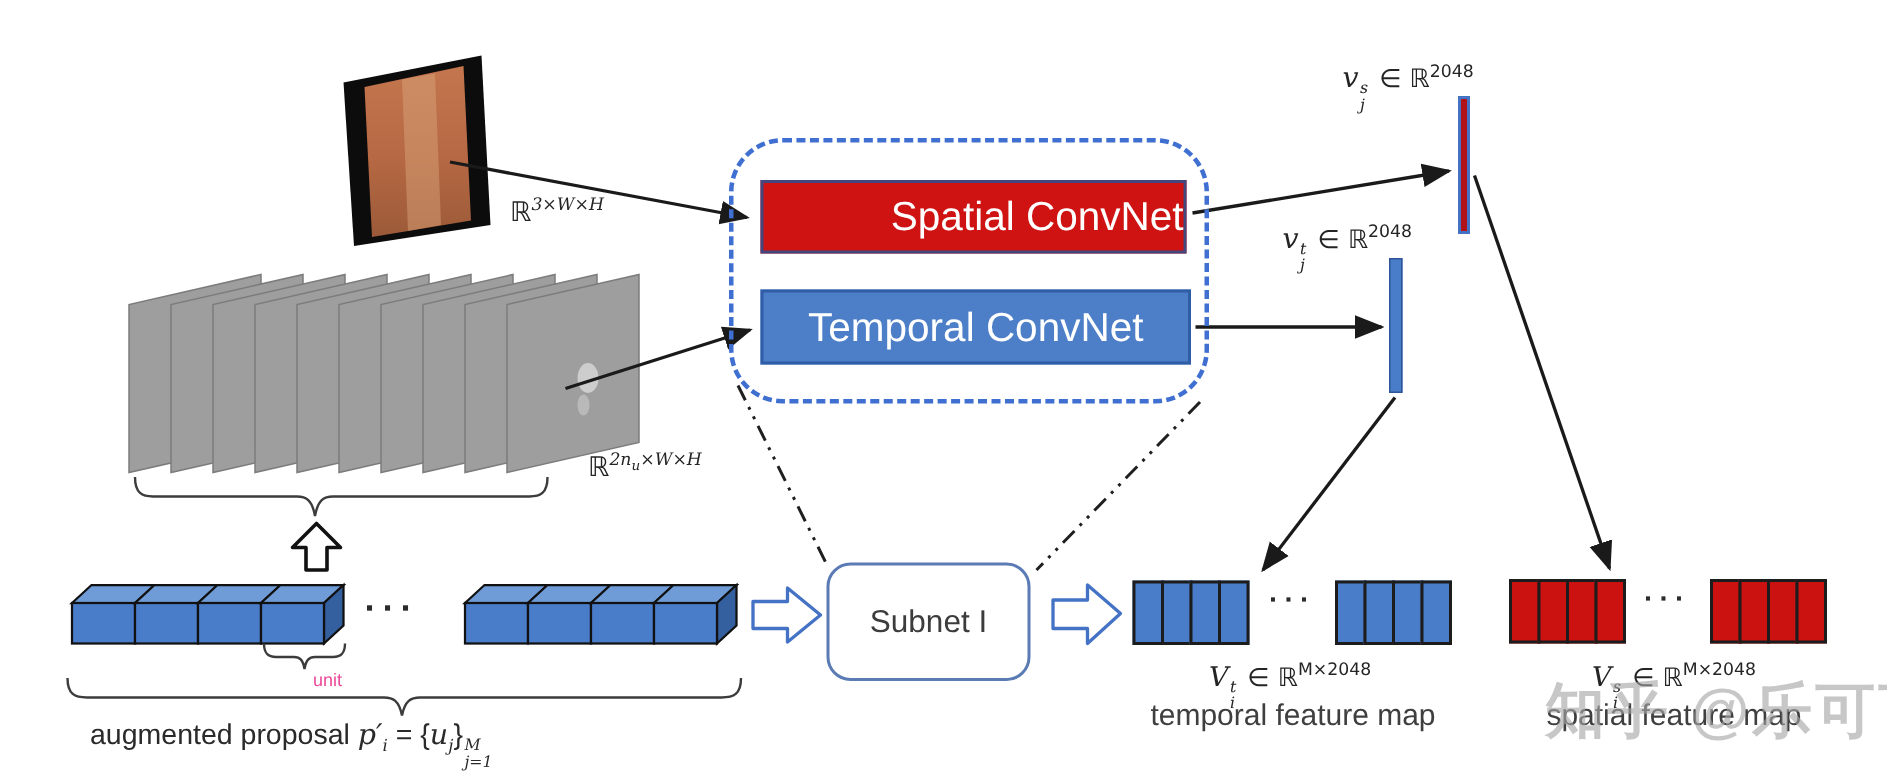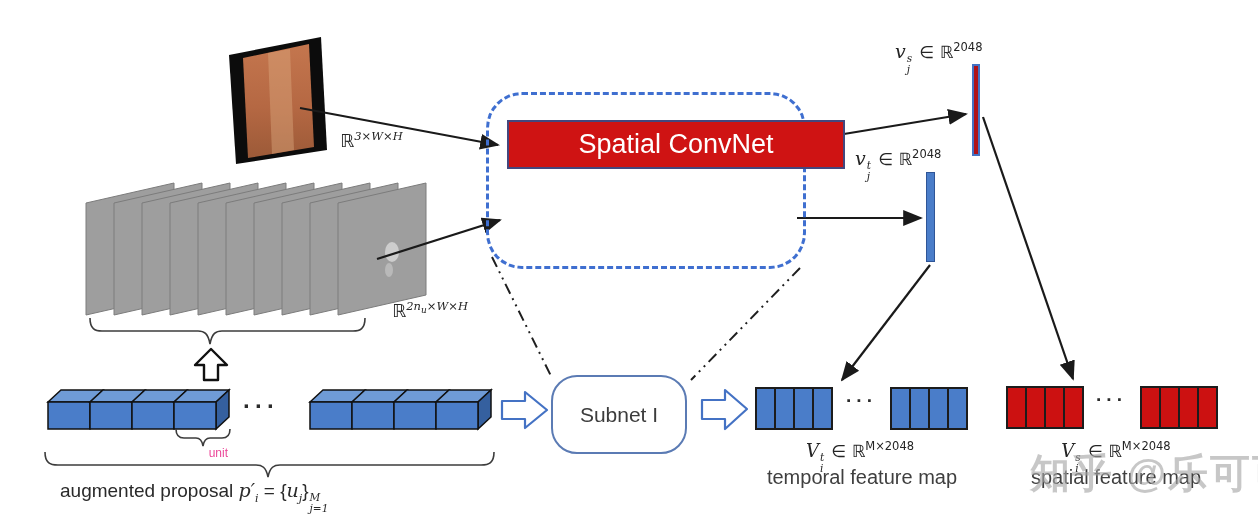--- a/index.html
+++ b/index.html
@@ -16,23 +16,23 @@
   .cube-side{fill:var(--cube-side,#35609f);stroke:#111;stroke-width:1.5;}
   .arrow{stroke:#1a1a1a;stroke-width:2.2;fill:none;}
   .dashdot{stroke:#1f1f1f;stroke-width:2;fill:none;stroke-dasharray:11 5 2 5 2 5;}
   .brace{stroke:#3c3c3c;stroke-width:1.6;fill:none;}
   .blockarrow{fill:#fff;stroke:var(--bar-red-border,#4472c4);stroke-width:2.2;stroke-linejoin:round;}
   .uparrow{fill:#fff;stroke:#111;stroke-width:2.4;stroke-linejoin:round;}
 
   
   .absbox{position:absolute;box-sizing:border-box;display:flex;align-items:center;justify-content:center;}
   #dashed-box{left:486px;top:92px;width:320px;height:177px;border:3px dashed var(--dashed-blue,#3f6fd0);border-radius:36px;}
-  #spatial-box{left:507px;top:120px;width:338px;height:49px;background:var(--red,#cf1313);border:2px solid var(--red-border,#44477e);color:#fff;font-size:27px;}
+  #spatial-box{left:507px;top:120px;width:284px;height:49px;background:var(--red,#cf1313);border:2px solid var(--red-border,#44477e);color:#fff;font-size:27px;justify-content:flex-end;}
   #temporal-box{left:507px;top:193px;width:287px;height:50px;background:var(--blue,#4d7ec8);border:2px solid var(--blue-border,#2f5da6);color:#fff;font-size:27px;}
-  #subnet-box{left:551px;top:375px;width:136px;height:79px;background:#fff;border:2px solid var(--subnet-border,#5b7bb4);border-radius:26px;color:#3c3c3c;font-size:21px;}
+  #subnet-box{left:551px;top:375px;width:136px;height:79px;background:#fff;border:2px solid var(--subnet-border,#5b7bb4);border-radius:16px;color:#3c3c3c;font-size:21px;}
 
   
   #red-bar{left:972px;top:64px;width:8px;height:92px;background:var(--bar-red,#b01218);border:2px solid var(--bar-red-border,#4472c4);}
   #blue-bar{left:926px;top:172px;width:9px;height:90px;background:var(--bar-blue,#4a7dc9);border:1px solid var(--bar-blue-border,#2f5597);}
 
   
   .cellrow{position:absolute;display:flex;}
   .cell{width:17px;height:39px;border:2px solid #1c1c1c;box-sizing:content-box;}
   .cell + .cell{margin-left:-2px;}
   .cell.b{background:var(--cell-blue,#4a7dc9);}
@@ -130,20 +130,23 @@
     <line class="arrow" marker-end="url(#ah)" x1="930" y1="265" x2="842" y2="380"></line>
 
     <line class="dashdot" x1="492" y1="257" x2="552" y2="378"></line>
     <line class="dashdot" x1="800" y1="268" x2="691" y2="380"></line>
   </svg>
 
   <div class="absbox" id="dashed-box"></div>
   <div class="absbox" id="spatial-box">
     <span>Spatial ConvNet</span>
   </div>
+  <div class="absbox" id="temporal-box">
+    <span>Temporal ConvNet</span>
+  </div>
   <div class="absbox" id="subnet-box">
     <span>Subnet I</span>
   </div>
 
   <div class="absbox" id="red-bar"></div>
   <div class="absbox" id="blue-bar"></div>
 
   <div class="cellrow" style="left:755px;top:387px;">
     <div class="cell b"></div>
       <div class="cell b"></div>

